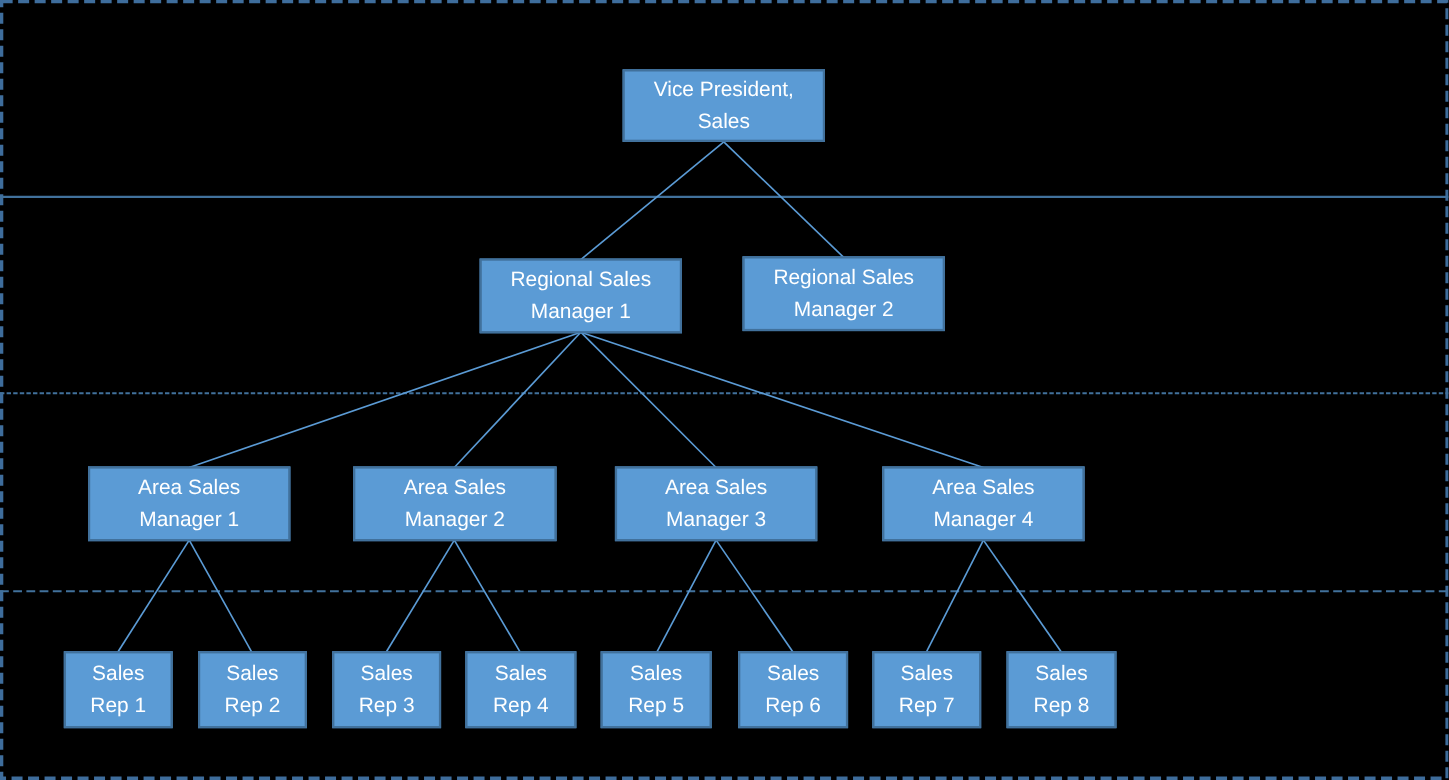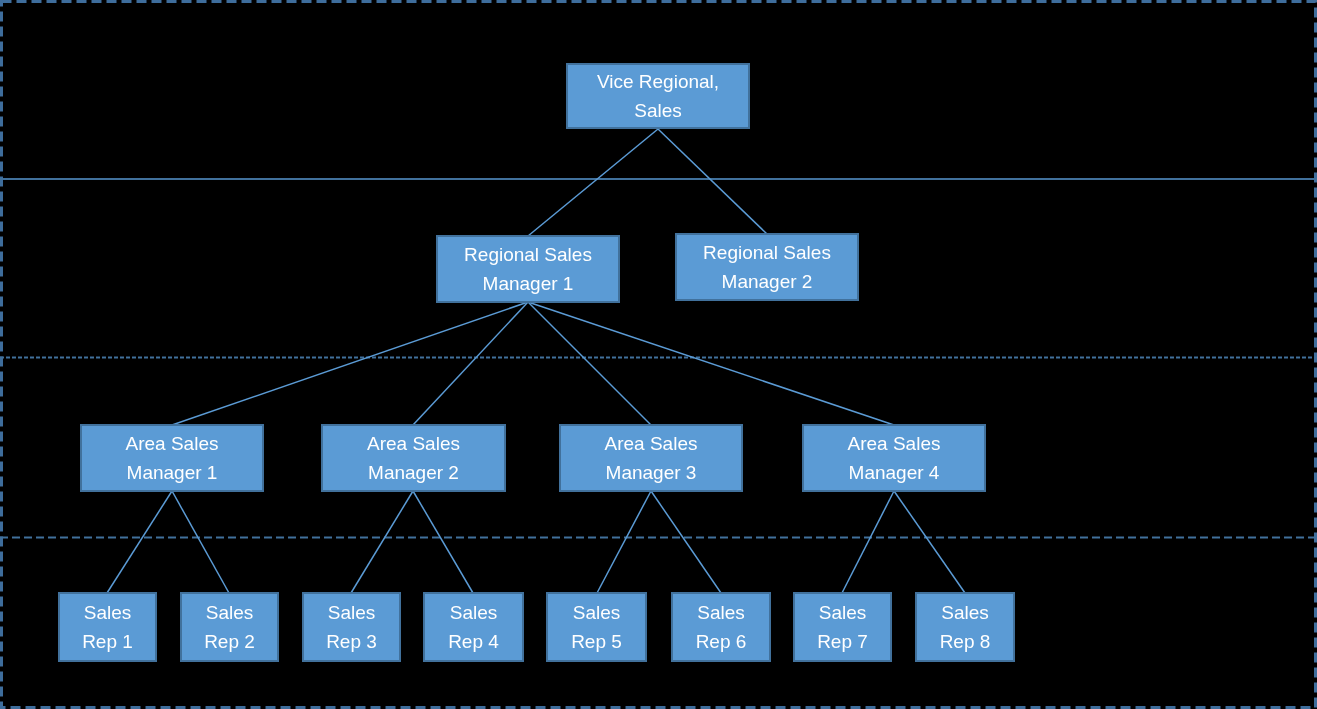--- a/index.html
+++ b/index.html
@@ -86,21 +86,21 @@
     <line class="connector" x1="172" y1="491" x2="107" y2="593"></line>
     <line class="connector" x1="172" y1="491" x2="229" y2="593"></line>
     <line class="connector" x1="413" y1="491" x2="351" y2="593"></line>
     <line class="connector" x1="413" y1="491" x2="473" y2="593"></line>
     <line class="connector" x1="651" y1="491" x2="597" y2="593"></line>
     <line class="connector" x1="651" y1="491" x2="721" y2="593"></line>
     <line class="connector" x1="894" y1="491" x2="842" y2="593"></line>
     <line class="connector" x1="894" y1="491" x2="965" y2="593"></line>
   </svg>
 
-  <div class="node" style="left:566px; top:63px; width:184px; height:66px;">Vice Regional,
+  <div class="node" style="left:566px; top:63px; width:184px; height:66px;">Vice President,
 Sales</div>
 
   <div class="node" style="left:436px; top:235px; width:184px; height:68px;">Regional Sales
 Manager 1</div>
   <div class="node" style="left:675px; top:233px; width:184px; height:68px;">Regional Sales
 Manager 2</div>
 
   <div class="node" style="left:80px;  top:424px; width:184px; height:68px;">Area Sales
 Manager 1</div>
   <div class="node" style="left:321px; top:424px; width:185px; height:68px;">Area Sales

